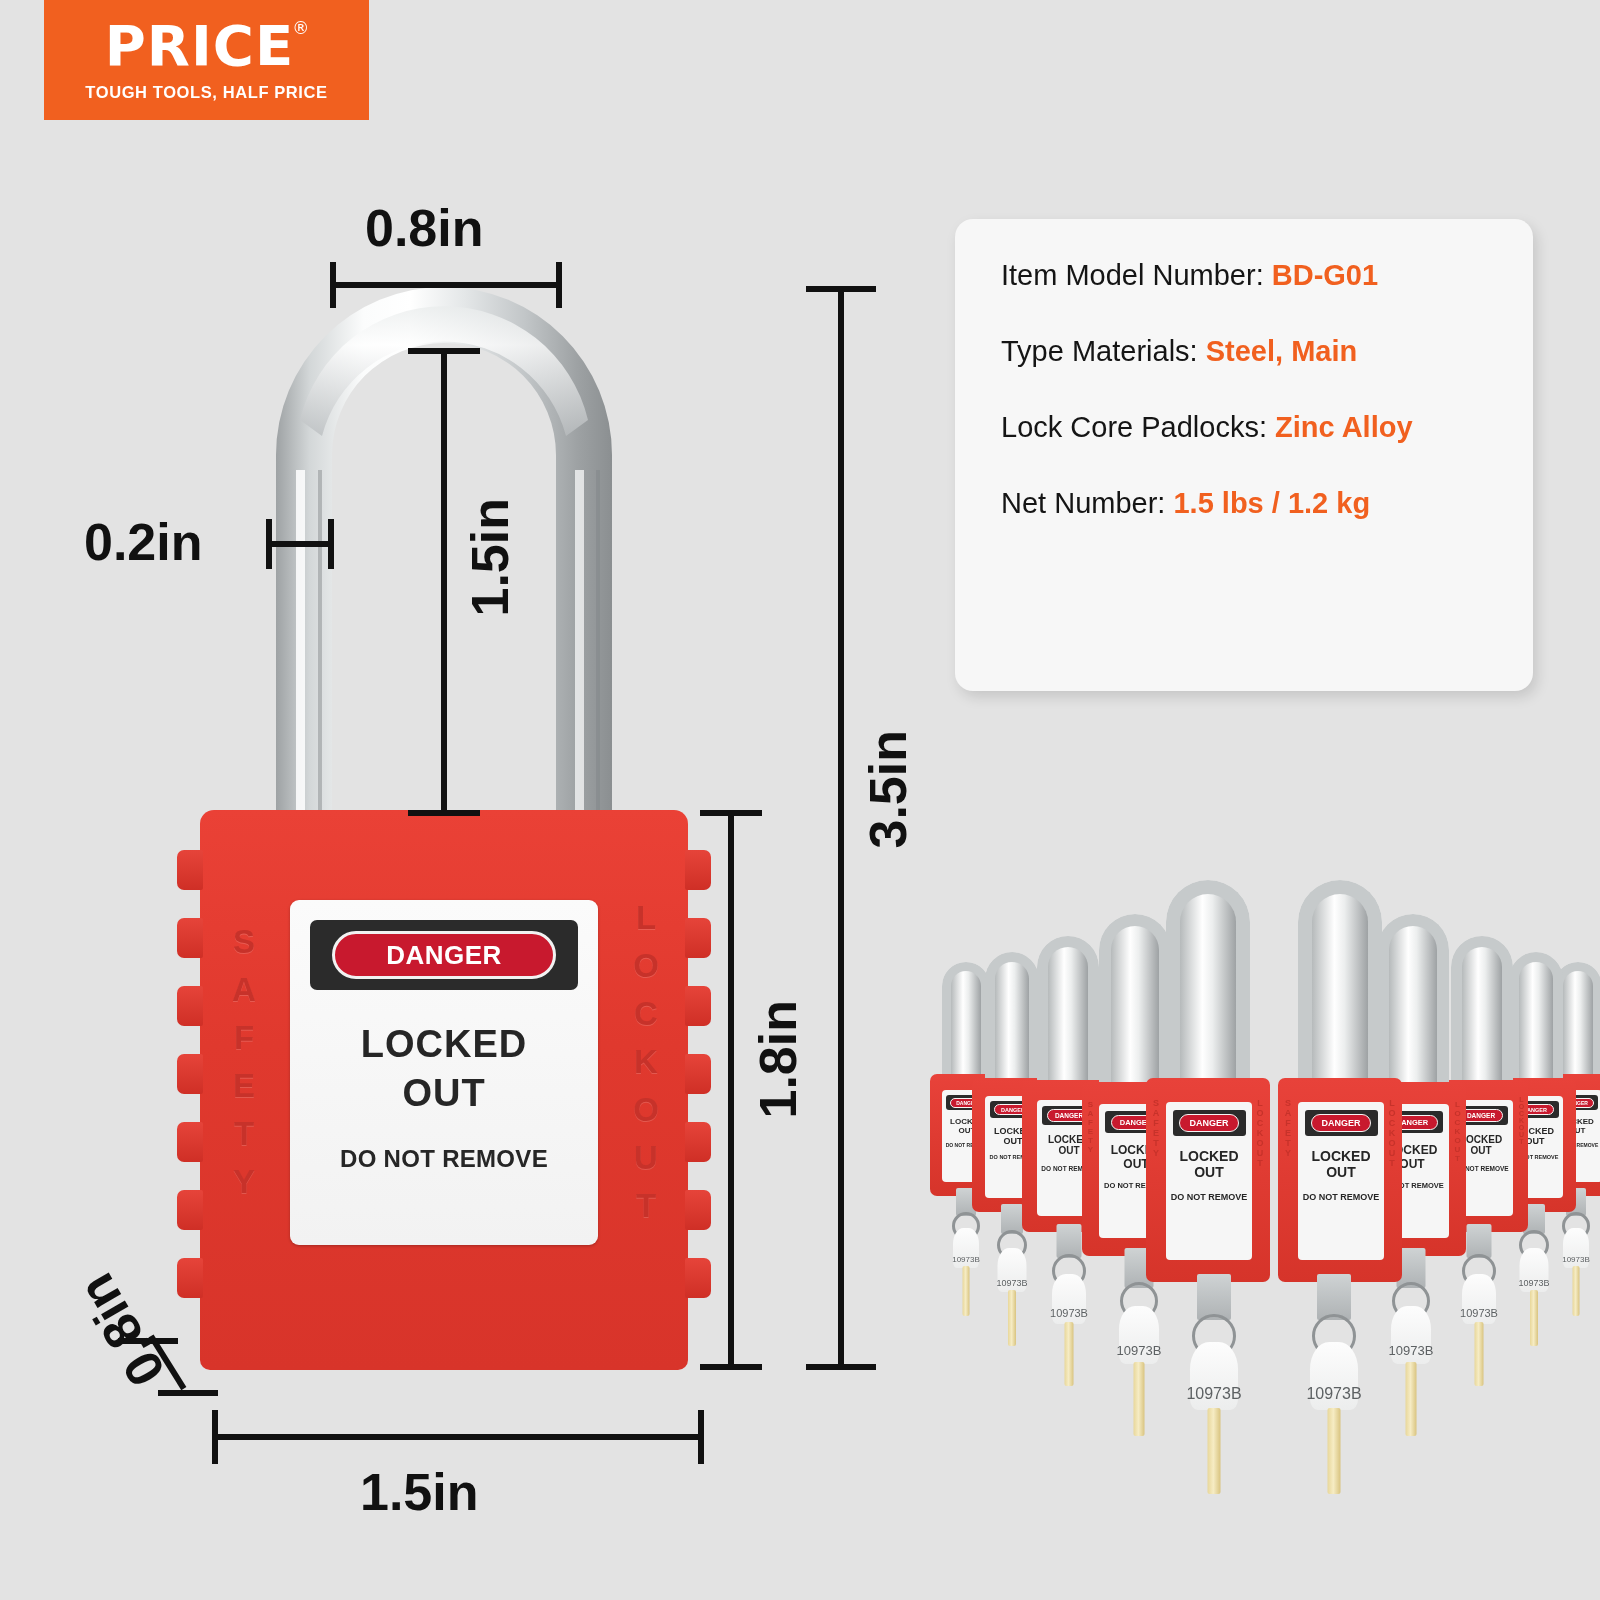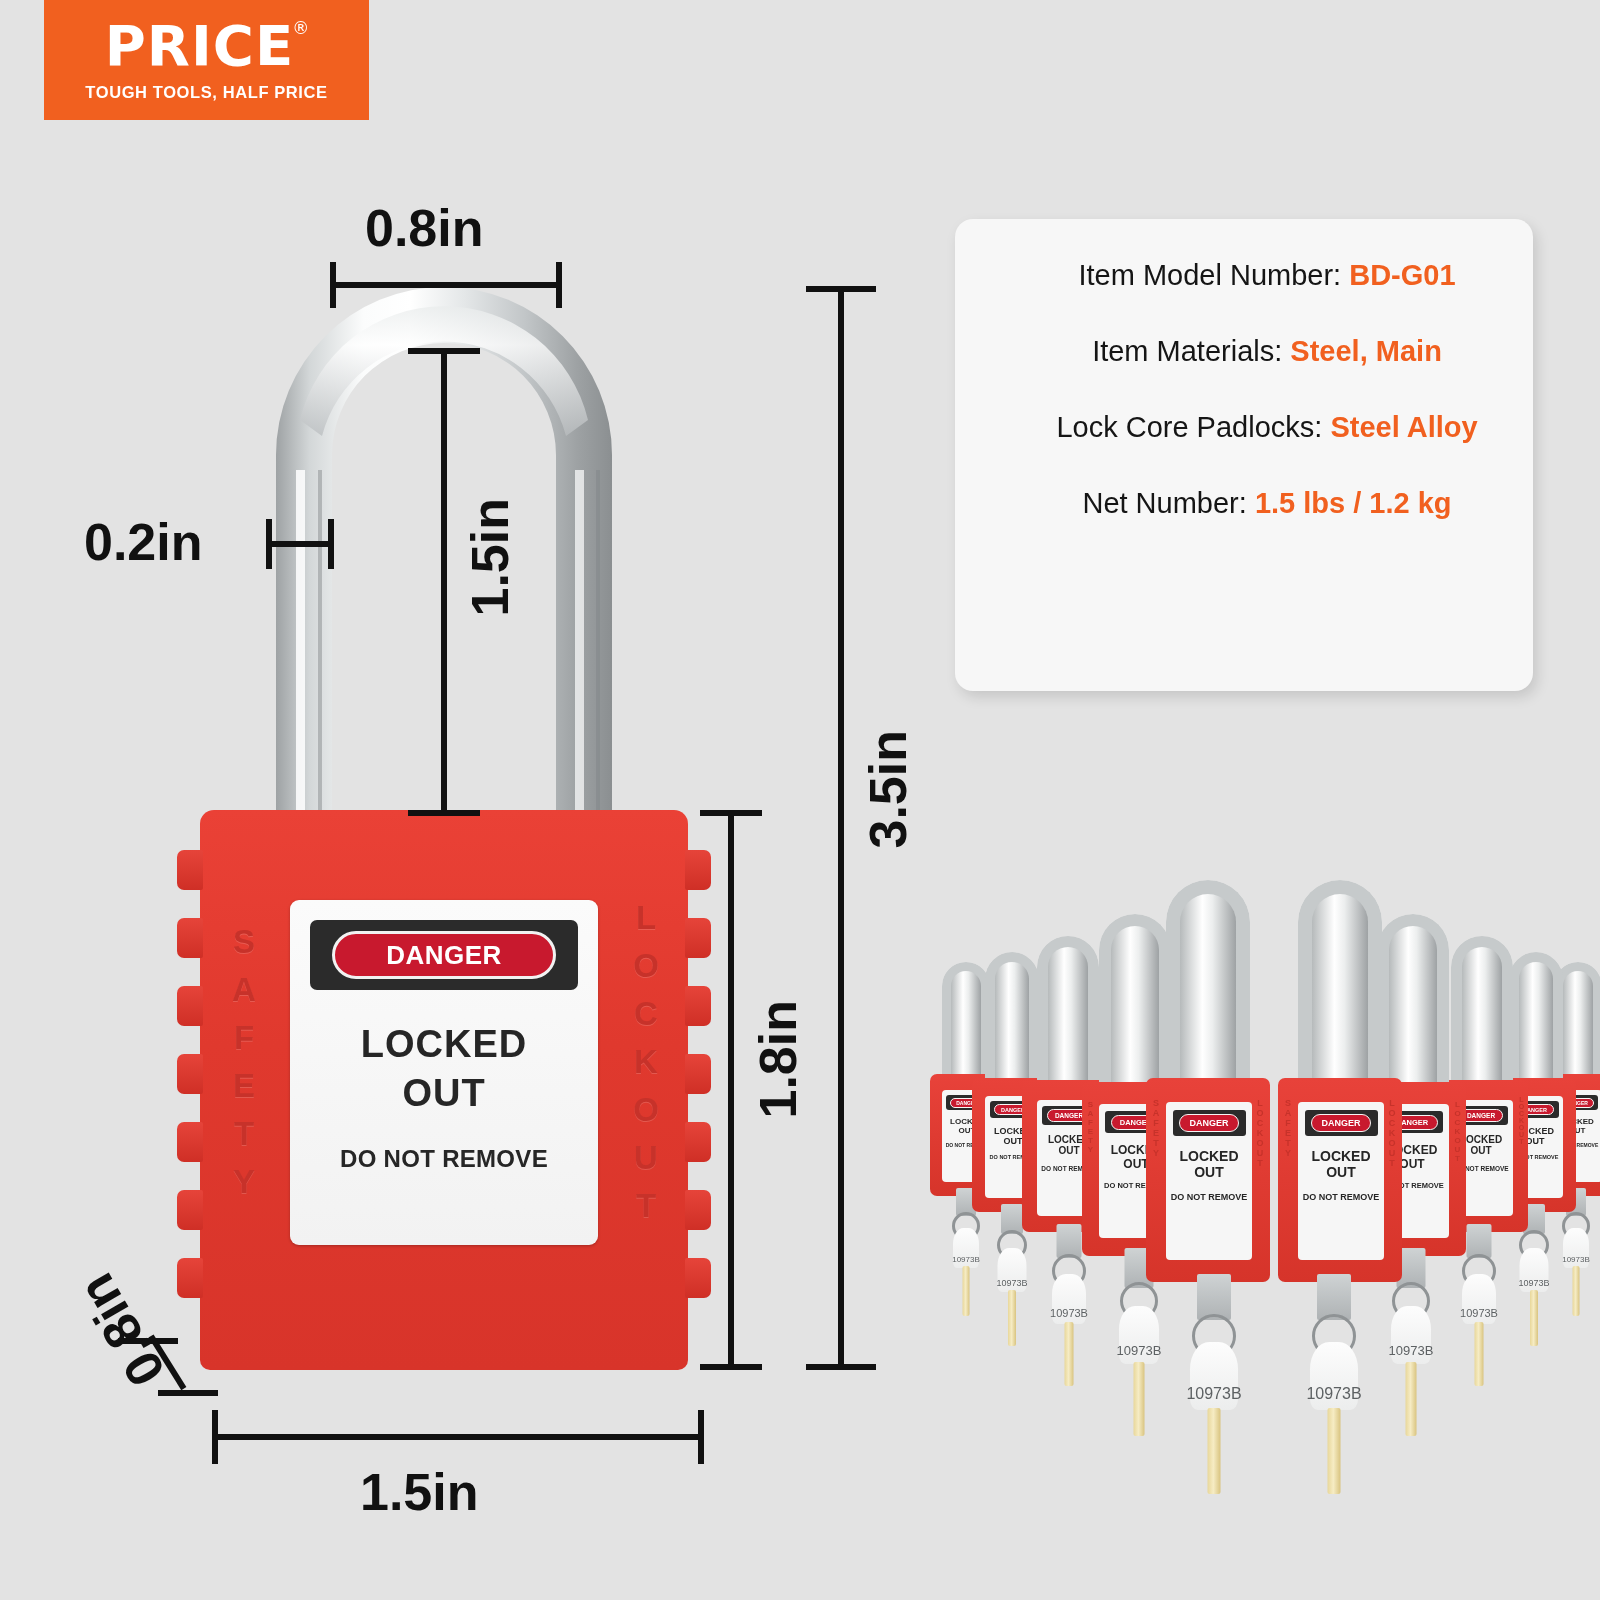--- a/index.html
+++ b/index.html
@@ -26,21 +26,21 @@
   #logo .tagline{
     color:#fff;font-size:16.5px;font-weight:bold;letter-spacing:.6px;
     margin-top:9px;
   }
 
   
   #spec-card{
     position:absolute;left:955px;top:219px;width:578px;height:472px;
     background:#f7f7f7;border-radius:18px;
     box-shadow:4px 6px 14px rgba(0,0,0,.13);
-    padding:40px 0 4px 46px;box-sizing:border-box;text-align:center;
+    padding:40px 0 4px 46px;box-sizing:border-box;
   }
   .spec-row{
     font-size:29px;color:#151515;margin-bottom:43px;white-space:nowrap;
   }
   .spec-row .v{color:#f1601f;font-weight:bold;}
 
   
   .dline{position:absolute;background:#111;}
   .dlabel{position:absolute;color:#111;font-weight:bold;white-space:nowrap;}
 
@@ -171,26 +171,26 @@
   </div>
   <div class="tagline">TOUGH TOOLS, HALF PRICE</div>
 </div>
 
 <div id="spec-card">
   <div class="spec-row">
     <span>Item Model Number:</span>
     <span class="v">BD-G01</span>
   </div>
   <div class="spec-row">
-    <span>Item Materials:</span>
+    <span>Type Materials:</span>
     <span class="v">Steel, Main</span>
   </div>
   <div class="spec-row">
     <span>Lock Core Padlocks:</span>
-    <span class="v">Steel Alloy</span>
+    <span class="v">Zinc Alloy</span>
   </div>
   <div class="spec-row">
     <span>Net Number:</span>
     <span class="v">1.5 lbs / 1.2 kg</span>
   </div>
 </div>
 
 <div id="main-lock">
 
   <svg class="arch-svg" width="900" height="900" viewBox="0 0 900 900">

